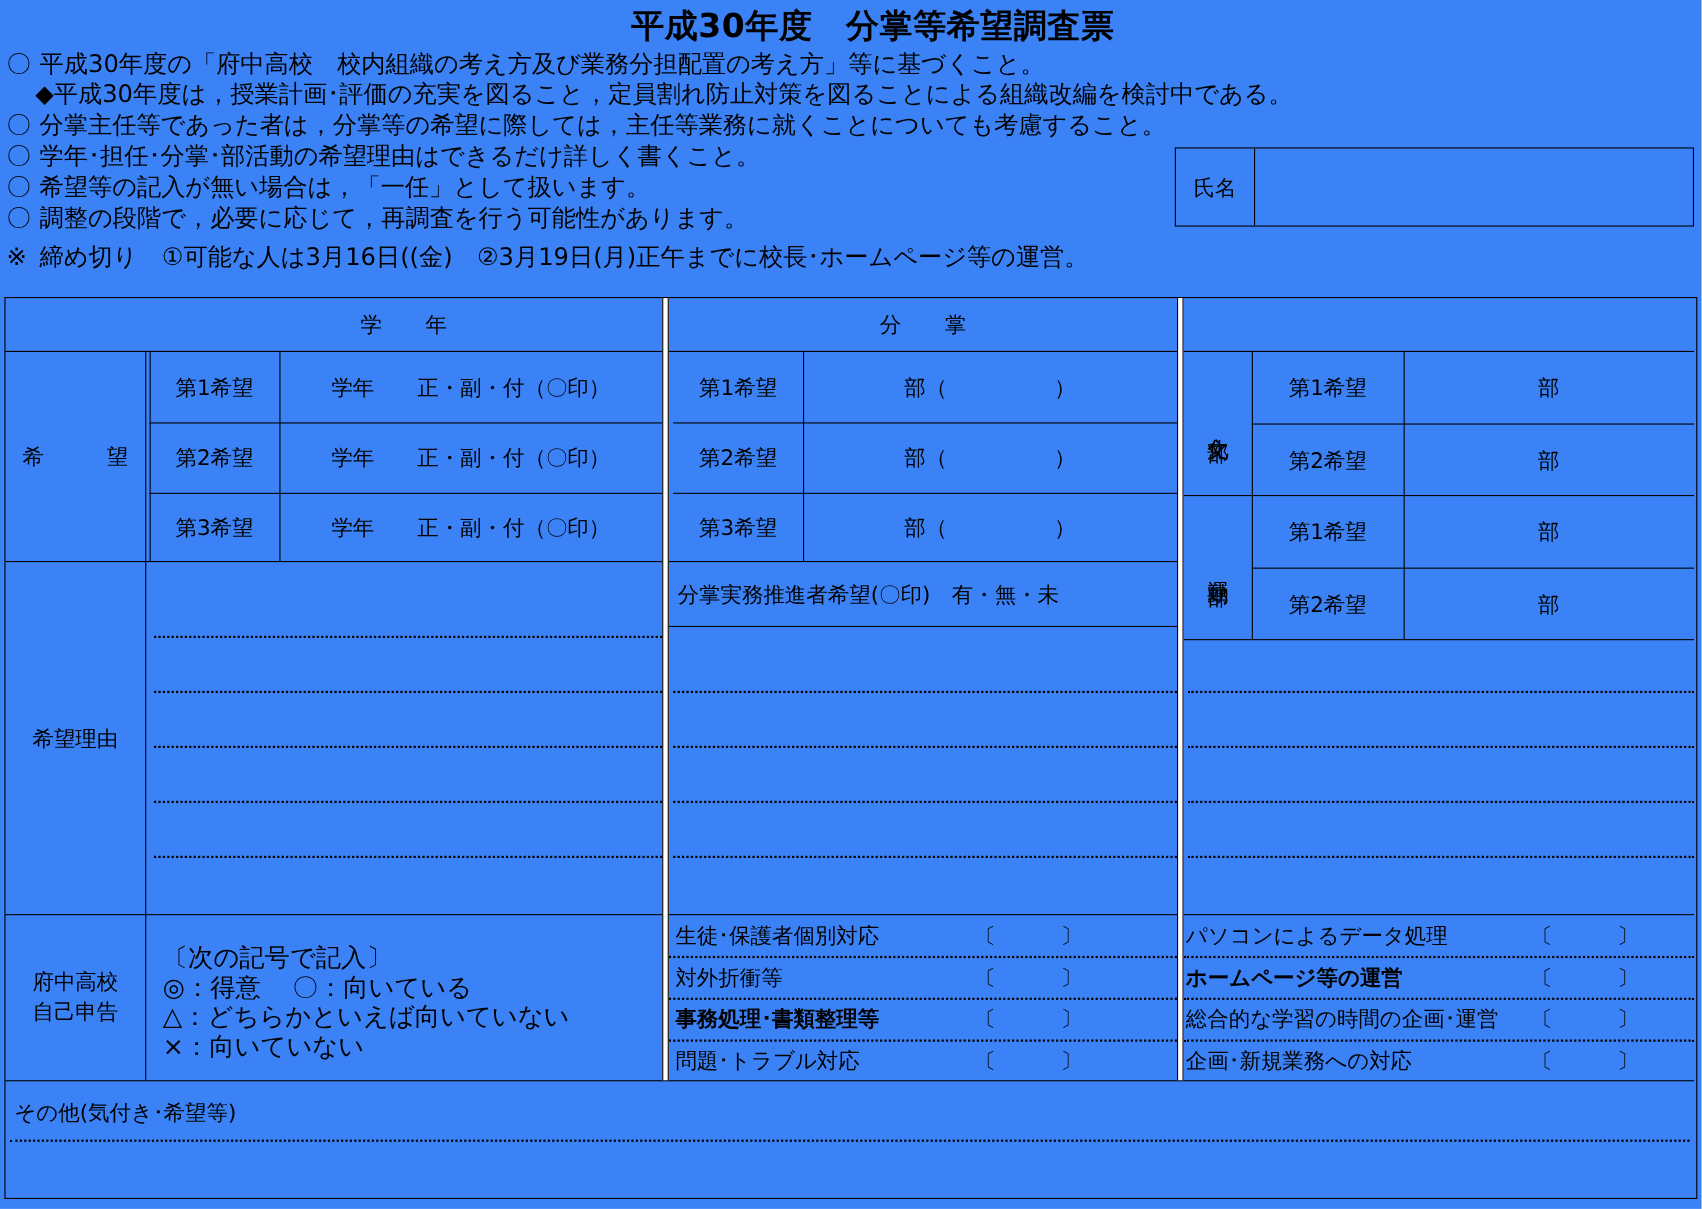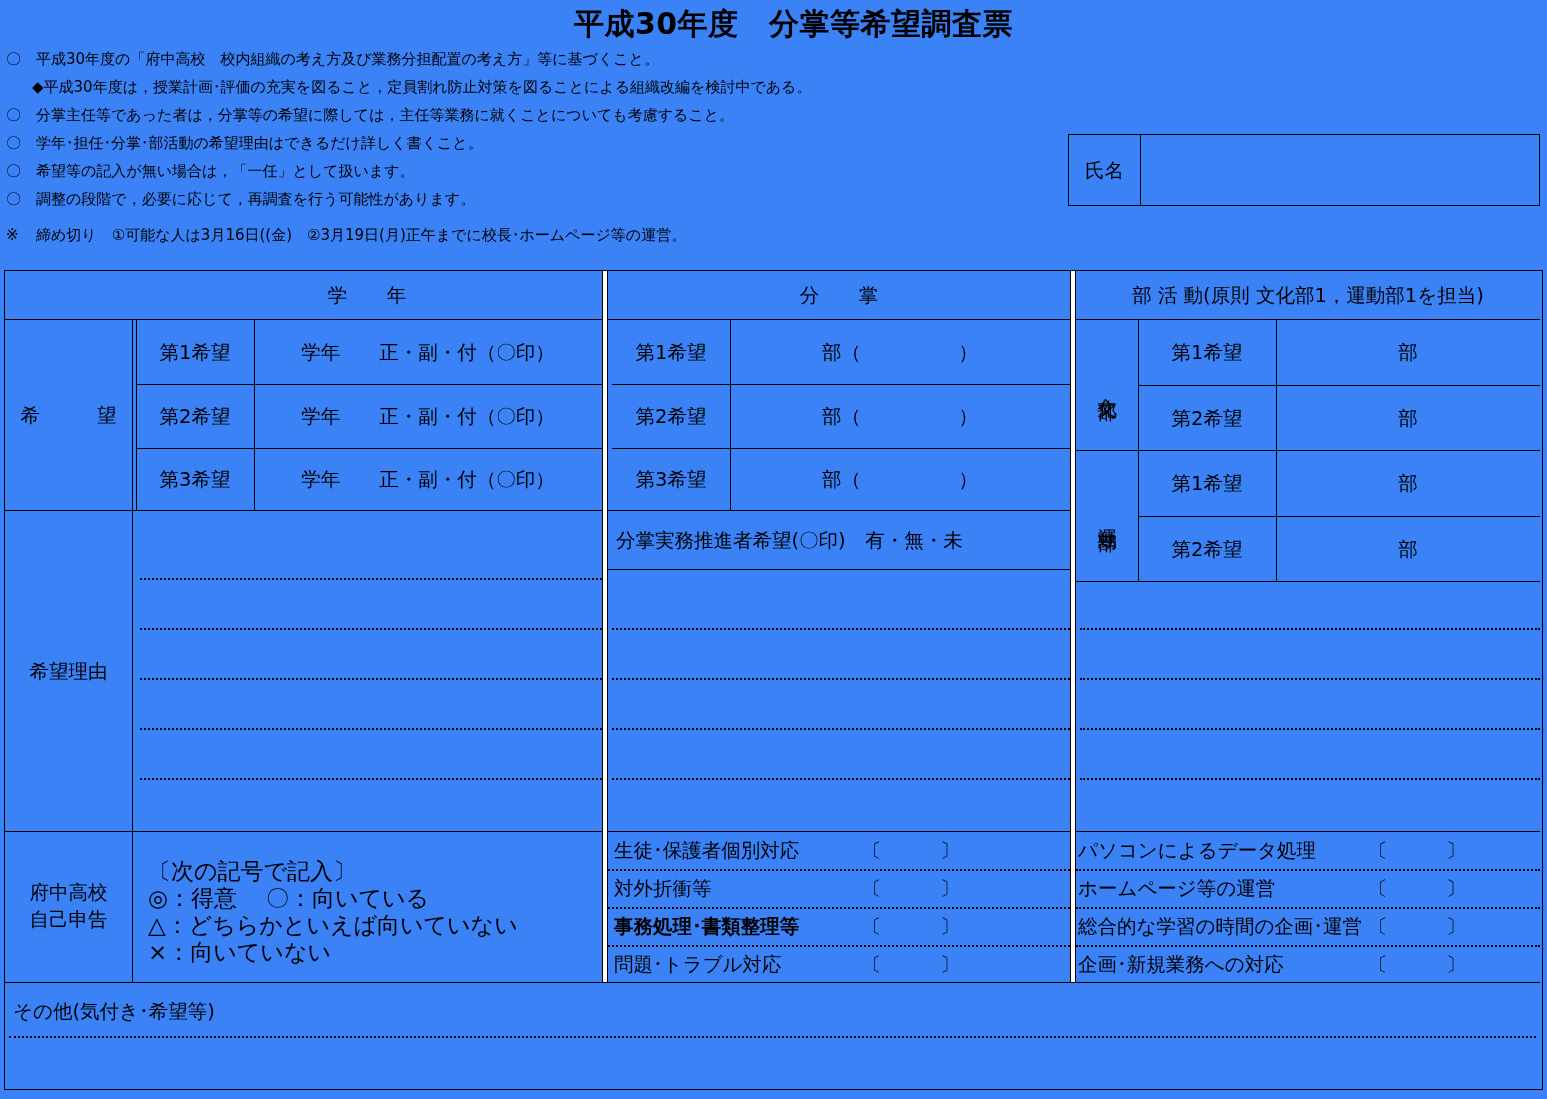--- a/index.html
+++ b/index.html
@@ -35,21 +35,21 @@
     box-sizing: border-box;
   }
 
   
   .notes {
     position: absolute;
     left: 6px; top: 46px;
     width: 1050px;
   }
   .note-line {
-    font-size: 15px;
+    font-size: 22px;
     line-height: 26px;
     white-space: nowrap;
     margin-bottom: 2px;
   }
   .note-line .mark {
     display: inline-block;
     width: 30px;
   }
   .note-indent {
     padding-left: 26px;
@@ -147,20 +147,21 @@
     font-size: 23px;
     line-height: 27px;
     white-space: nowrap;
   }
   .apt-item {
     position: absolute;
     font-size: 19.5px;
     white-space: nowrap;
     display: flex;
     align-items: center;
+    gap: 24px;
   }
   .apt-item .apt-name { display: inline-block; }
   .apt-item .apt-brackets { display: inline-block; }
   .other-label {
     position: absolute;
     font-size: 19.5px;
     white-space: nowrap;
   }
 </style>
 </head>
@@ -200,21 +201,20 @@
   </div>
 
   <div class="grid">
 
     <div class="cell ctr" style="left:127px; top:0; width:470px; height:48px;">
       <span class="wide-sp">学　年</span>
     </div>
     <div class="cell ctr" style="left:603px; top:0; width:462px; height:48px;">
       <span class="wide-sp">分　掌</span>
     </div>
-    <div class="cell ctr" style="left:1071px; top:0; width:464px; height:48px;">部 活 動(原則 文化部1，運動部1を担当)</div>
 
     <div class="hsep" style="left:0; top:48px; width:1535px;"></div>
 
     <div class="cell ctr" style="left:0; top:49px; width:127px; height:190px;">
       <span class="med-sp">希　　望</span>
     </div>
 
     <div class="cell ctr" style="left:131px; top:49px; width:118px; height:64px;">第1希望</div>
     <div class="cell ctr" style="left:249px; top:49px; width:348px; height:64px;">学年　　正・副・付（〇印）</div>
 
@@ -321,21 +321,21 @@
       <span class="apt-name" style="width:248px;">問題･トラブル対応</span>
         <span class="apt-brackets">〔　　　〕</span>
     </div>
 
     <div class="apt-item" style="left:1071px; top:561px; width:464px; height:37px; padding-left:2px;">
       <span class="apt-name" style="width:290px;">パソコンによるデータ処理</span>
         <span class="apt-brackets">〔　　　〕</span>
     </div>
     <div class="dotline" style="left:1071px; top:598px; width:464px;"></div>
     <div class="apt-item" style="left:1071px; top:599px; width:464px; height:37px; padding-left:2px;">
-      <span class="apt-name" style="width:290px;">ホームページ等の運営</span>
+      <span class="apt-name" style="width:290px;font-weight:bold;">ホームページ等の運営</span>
         <span class="apt-brackets">〔　　　〕</span>
     </div>
     <div class="dotline" style="left:1071px; top:636px; width:464px;"></div>
     <div class="apt-item" style="left:1071px; top:637px; width:464px; height:37px; padding-left:2px;">
       <span class="apt-name" style="width:290px;">総合的な学習の時間の企画･運営</span>
         <span class="apt-brackets">〔　　　〕</span>
     </div>
     <div class="dotline" style="left:1071px; top:674px; width:464px;"></div>
     <div class="apt-item" style="left:1071px; top:675px; width:464px; height:36px; padding-left:2px;">
       <span class="apt-name" style="width:290px;">企画･新規業務への対応</span>

